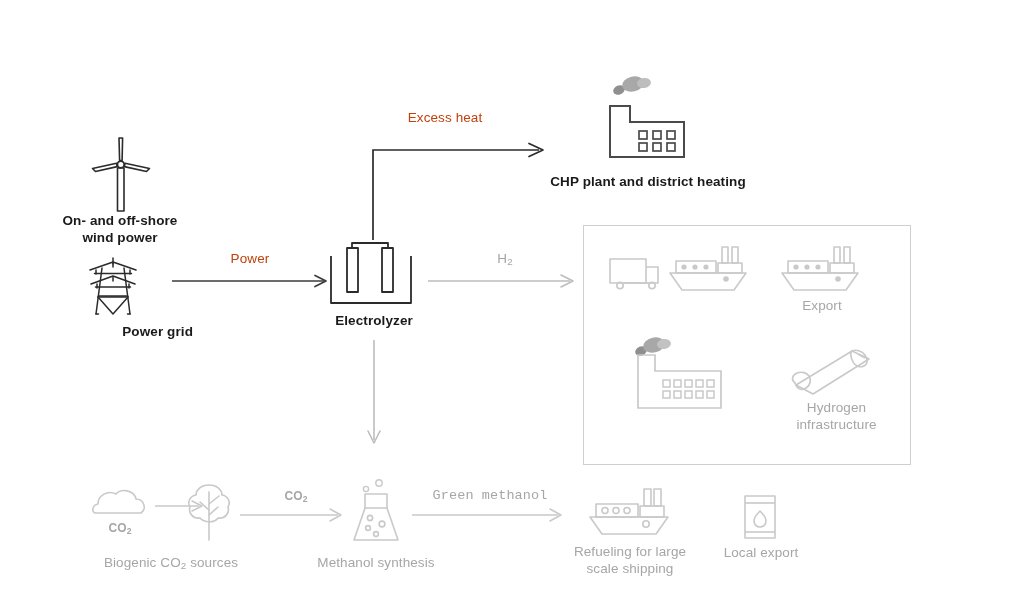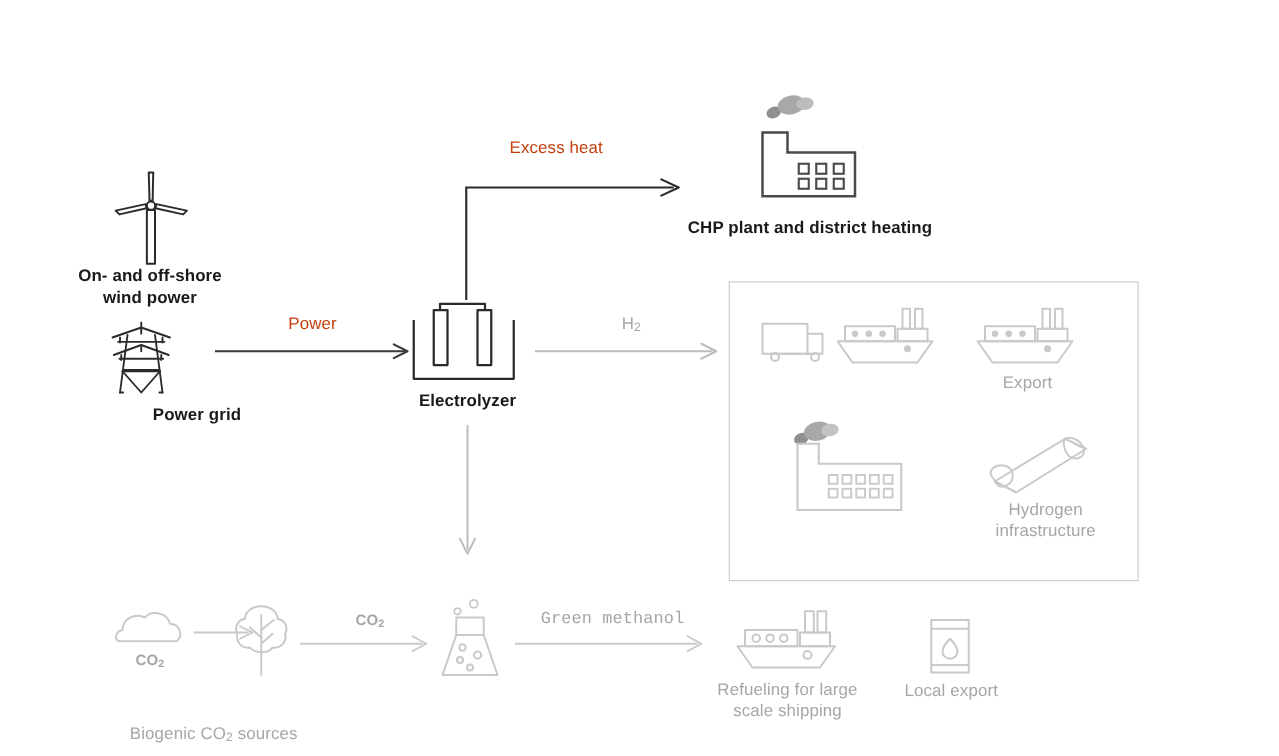--- a/index.html
+++ b/index.html
@@ -307,21 +307,21 @@
                  C9 37, 4 31, 6 25 C3 20, 6 14, 12 13 C12 8, 17 3, 25 3 Z"></path>
 
         <line x1="25" y1="10" x2="25" y2="58"></line>
 
         <line x1="25" y1="22" x2="35" y2="14"></line>
         <line x1="25" y1="28" x2="16" y2="20"></line>
         <line x1="25" y1="33" x2="34" y2="25"></line>
       </g>
     </svg>
   </div>
-  <div class="lbl lbl-grey" style="left:90px; top:555px; width:162px;margin-top:24px;"><span>Biogenic CO</span><span class="h2sub">2</span><span> sources</span></div>
+  <div class="lbl lbl-grey" style="left:90px; top:555px; width:162px;"><span>Biogenic CO</span><span class="h2sub">2</span><span> sources</span></div>
 
   <div class="abs" style="left:240px; top:505px;">
     <svg width="112" height="20" viewBox="0 0 112 20">
       <g stroke="#c9c9c9" fill="none" stroke-width="1.5">
         <line x1="0" y1="10" x2="98" y2="10"></line>
         <polyline points="90,4 101,10 90,16" stroke-linejoin="round" stroke-linecap="round"></polyline>
       </g>
     </svg>
   </div>
   <div class="lbl lbl-grey-sm" style="left:256px; top:489px; width:80px;"><span>CO</span><span class="h2sub">2</span></div>
@@ -339,20 +339,21 @@
 
         <path d="M21 30 L10 62 L54 62 L43 30"></path>
 
         <circle cx="26" cy="40" r="2.6"></circle>
         <circle cx="38" cy="46" r="2.9"></circle>
         <circle cx="24" cy="50" r="2.4"></circle>
         <circle cx="32" cy="56" r="2.4"></circle>
       </g>
     </svg>
   </div>
+  <div class="lbl lbl-grey" style="left:296px; top:555px; width:160px;">Methanol synthesis</div>
 
   <div class="abs" style="left:412px; top:505px;">
     <svg width="160" height="20" viewBox="0 0 160 20">
       <g stroke="#c9c9c9" fill="none" stroke-width="1.5">
         <line x1="0" y1="10" x2="146" y2="10"></line>
         <polyline points="138,4 149,10 138,16" stroke-linejoin="round" stroke-linecap="round"></polyline>
       </g>
     </svg>
   </div>
   <div class="lbl lbl-grey" style="left:428px; top:488px; width:124px;font-family:Liberation Mono, monospace;">Green methanol</div>

